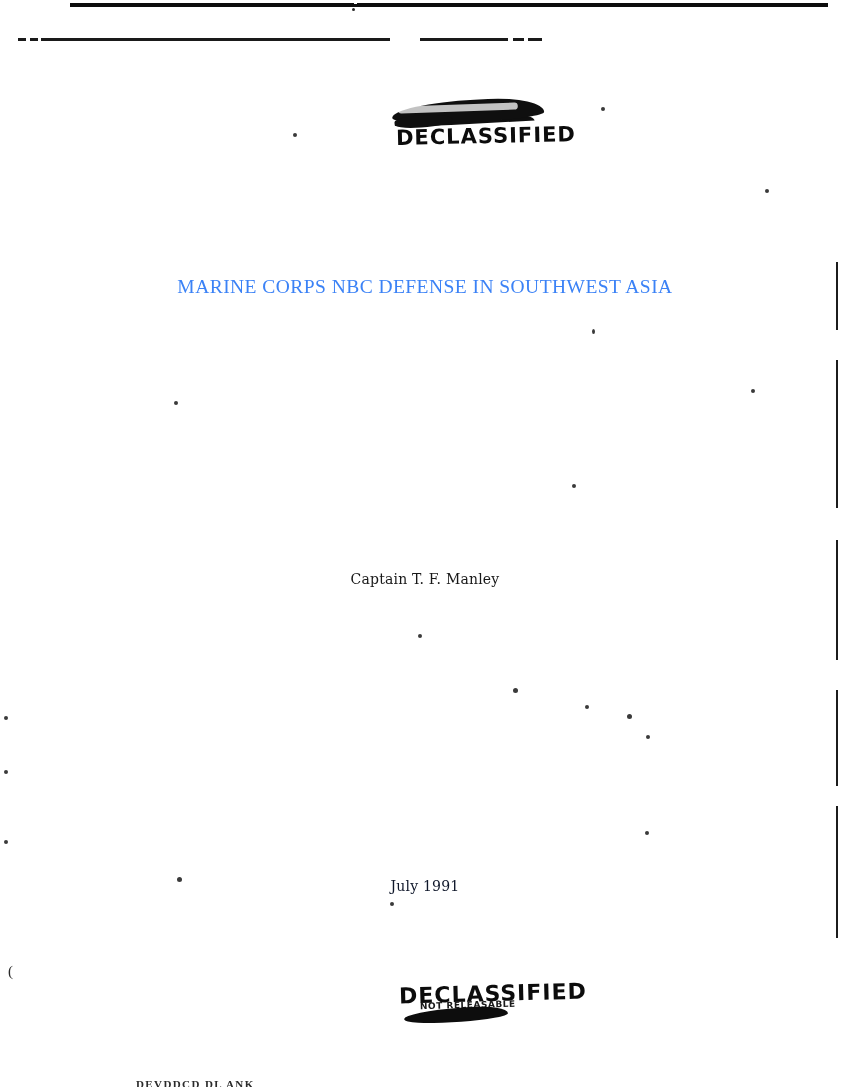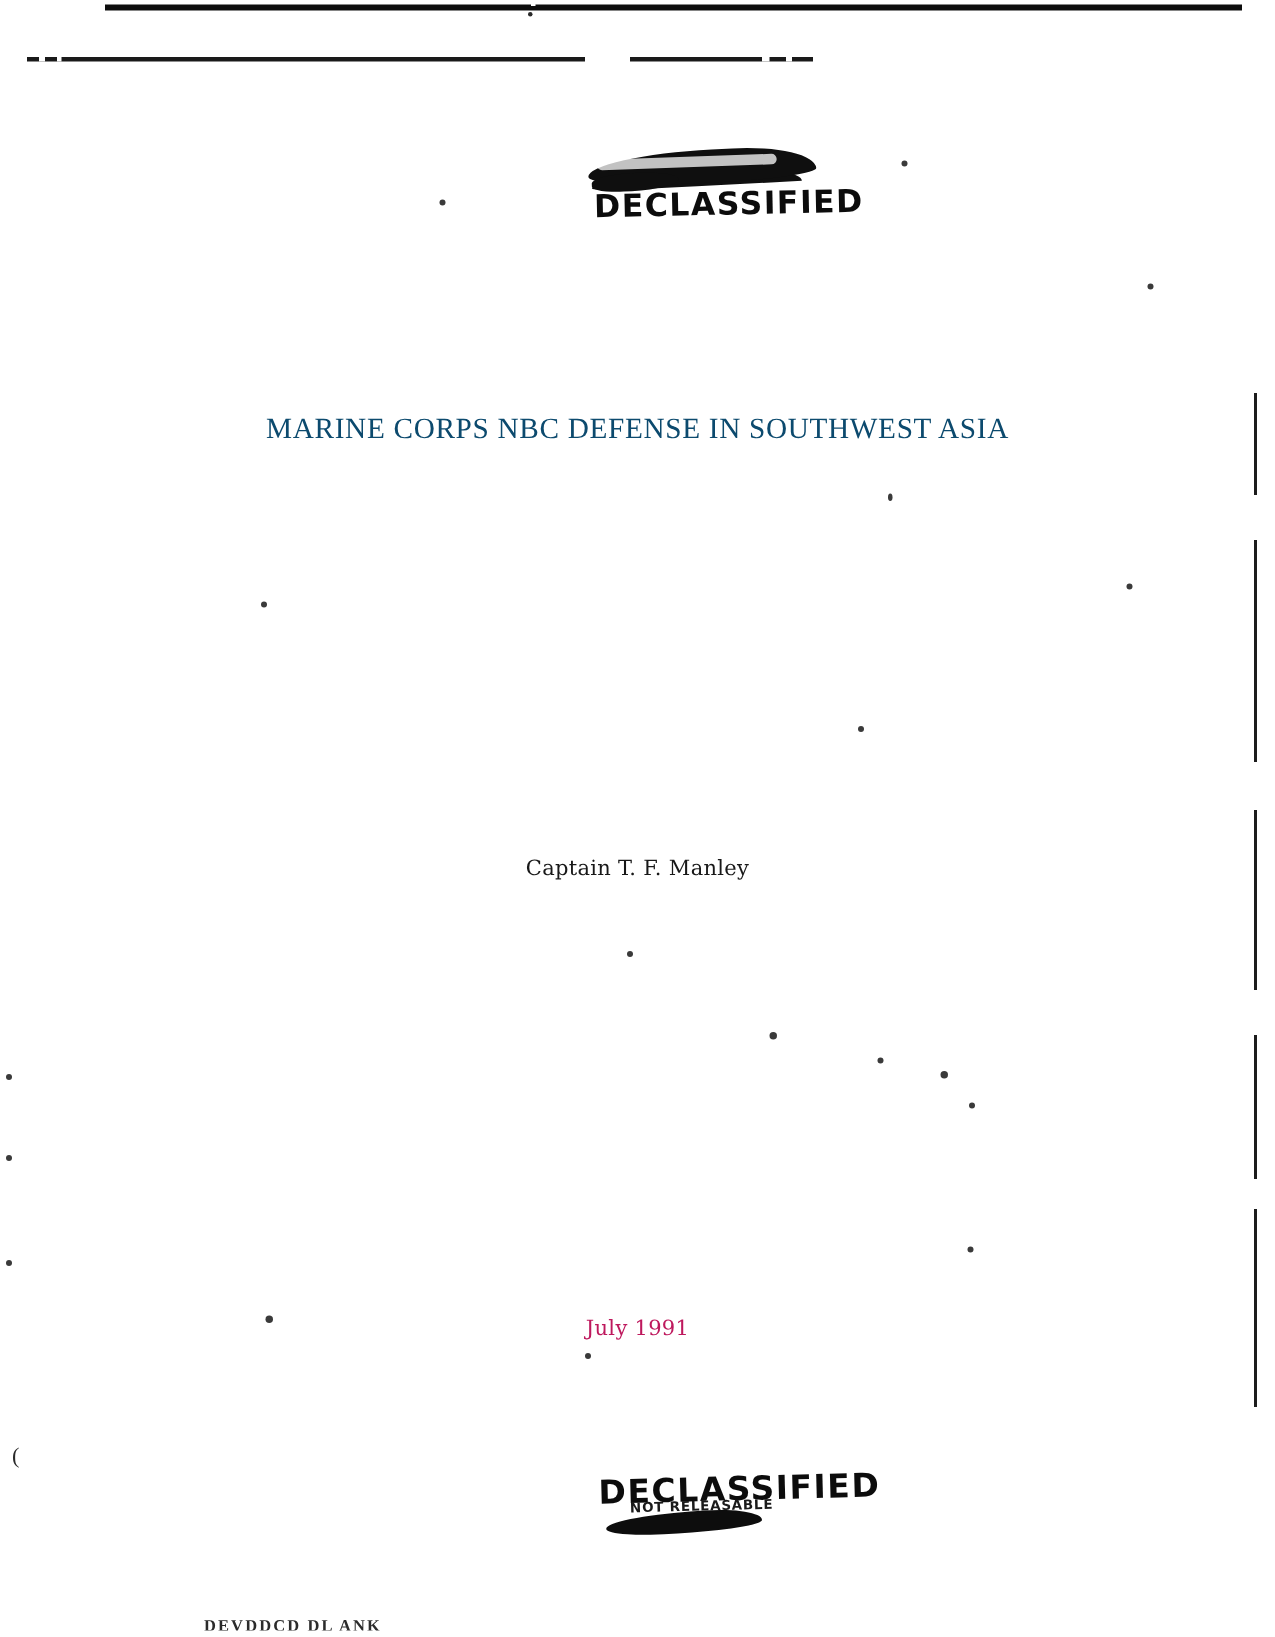--- a/index.html
+++ b/index.html
@@ -197,21 +197,21 @@
 
   
   .doc-title {
     position: absolute;
     left: 0;
     right: 0;
     top: 276px;
     text-align: center;
     font-size: 19.5px;
     letter-spacing: .45px;
-    color: #0c4a6e;
+    color: #3b82f6;
   }
   .author {
     position: absolute;
     left: 0;
     right: 0;
     top: 571px;
     text-align: center;
     font-family: "DejaVu Serif", serif;
     font-size: 14px;
     letter-spacing: .2px;
@@ -219,21 +219,21 @@
   }
   .pub-date {
     position: absolute;
     left: 0;
     right: 0;
     top: 878px;
     text-align: center;
     font-family: "DejaVu Serif", serif;
     font-size: 14px;
     letter-spacing: .2px;
-    color: #be185d;
+    color: #0f172a;
   }
 
   
   .footer-cropped {
     position: absolute;
     left: 136px;
     top: 1078px;
     font-family: Liberation Serif, serif;
     font-size: 11px;
     font-weight: 700;

